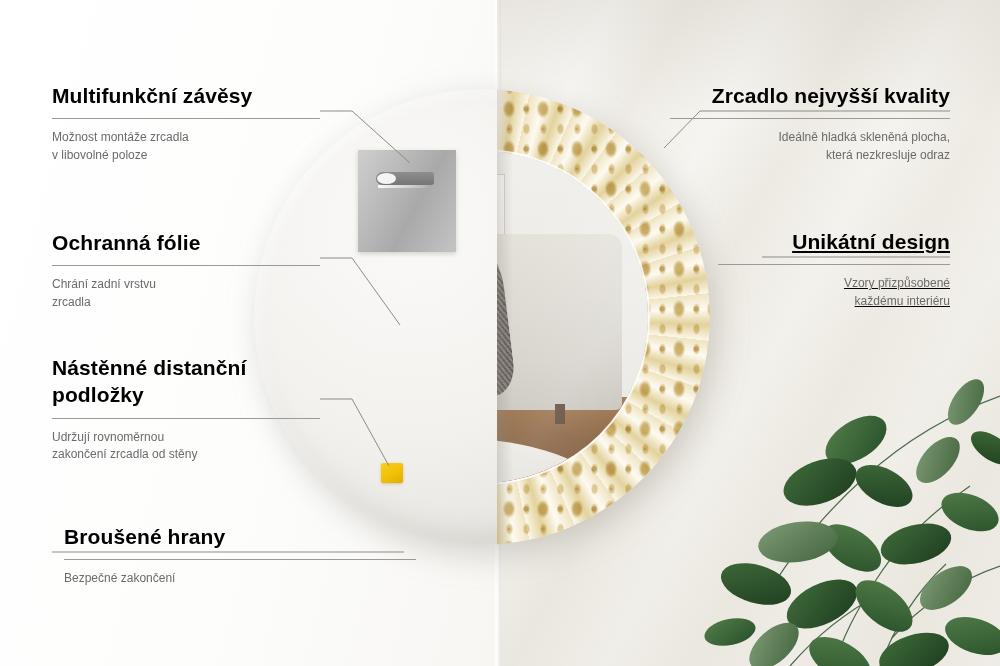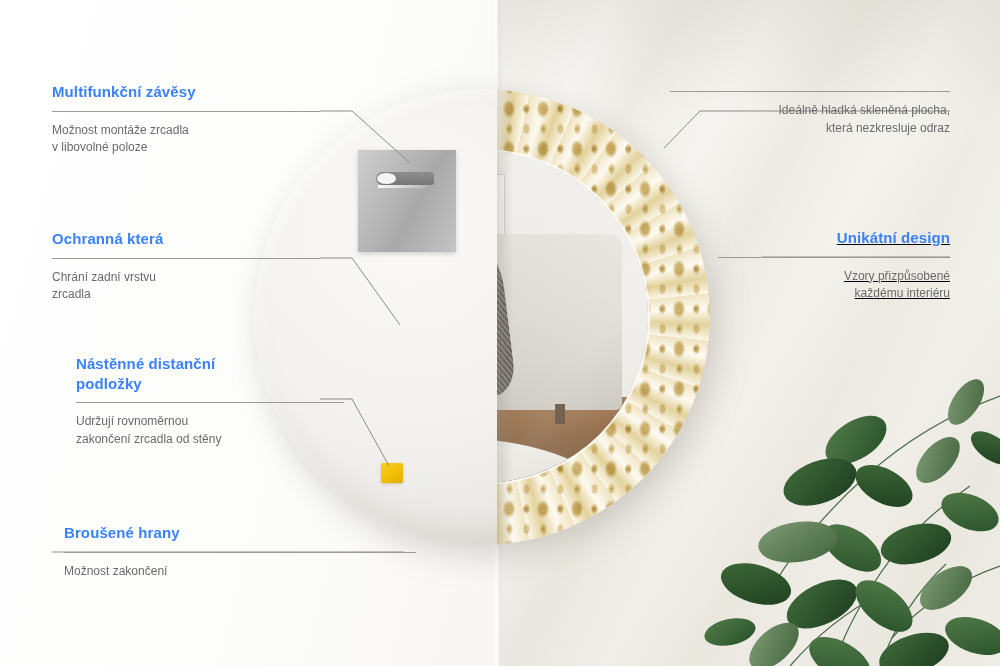--- a/index.html
+++ b/index.html
@@ -208,43 +208,43 @@
     border-radius: 2px;
     box-shadow: 0 1px 3px rgba(150,120,10,0.35);
   }
 
   
   #leaders { position: absolute; left: 0; top: 0; width: 1000px; height: 666px; }
 
   
   .callout { position: absolute; }
   .callout h3 {
-    font-size: 15px;
+    font-size: 21px;
     font-weight: 700;
-    color: #3b82f6;
+    color: #000000;
     letter-spacing: 0.1px;
     line-height: 1.3;
     white-space: pre-line;
   }
   .callout .rule {
     height: 1px;
     background: #9c9a96;
     margin: 9px 0 10px 0;
   }
   .callout p {
     font-size: 12px;
     line-height: 1.48;
     color: #6a6a6a;
     white-space: pre-line;
   }
   .callout.right { text-align: right; }
 
   #c-hangers { left: 52px; top: 82px;  width: 268px; }
   #c-foil    { left: 52px; top: 229px; width: 268px; }
-  #c-pads    { left: 52px; top: 354px; width: 268px; margin-left: 24px; }
+  #c-pads    { left: 52px; top: 354px; width: 268px; }
   #c-edges   { left: 64px; top: 523px; width: 352px; }
   #c-quality { right: 50px; top: 82px;  width: 280px; }
   #c-design  { right: 50px; top: 228px; width: 232px; text-decoration: underline; }
 
   
   #foliage { position: absolute; right: 0; bottom: 0; width: 330px; height: 330px; }
 </style>
 </head>
 <body>
 
@@ -309,41 +309,42 @@
   </svg>
 
   <div class="callout" id="c-hangers">
     <h3>Multifunkční závěsy</h3>
     <div class="rule"></div>
     <p>Možnost montáže zrcadla
 v libovolné poloze</p>
   </div>
 
   <div class="callout" id="c-foil">
-    <h3>Ochranná která</h3>
+    <h3>Ochranná fólie</h3>
     <div class="rule"></div>
     <p>Chrání zadní vrstvu
 zrcadla</p>
   </div>
 
   <div class="callout" id="c-pads">
     <h3>Nástěnné distanční
 podložky</h3>
     <div class="rule"></div>
     <p>Udržují rovnoměrnou
 zakončení zrcadla od stěny</p>
   </div>
 
   <div class="callout" id="c-edges">
     <h3>Broušené hrany</h3>
     <div class="rule"></div>
-    <p>Možnost zakončení</p>
+    <p>Bezpečné zakončení</p>
   </div>
 
   <div class="callout right" id="c-quality">
+    <h3>Zrcadlo nejvyšší kvality</h3>
     <div class="rule"></div>
     <p>Ideálně hladká skleněná plocha,
 která nezkresluje odraz</p>
   </div>
 
   <div class="callout right" id="c-design">
     <h3>Unikátní design</h3>
     <div class="rule"></div>
     <p>Vzory přizpůsobené
 každému interiéru</p>

